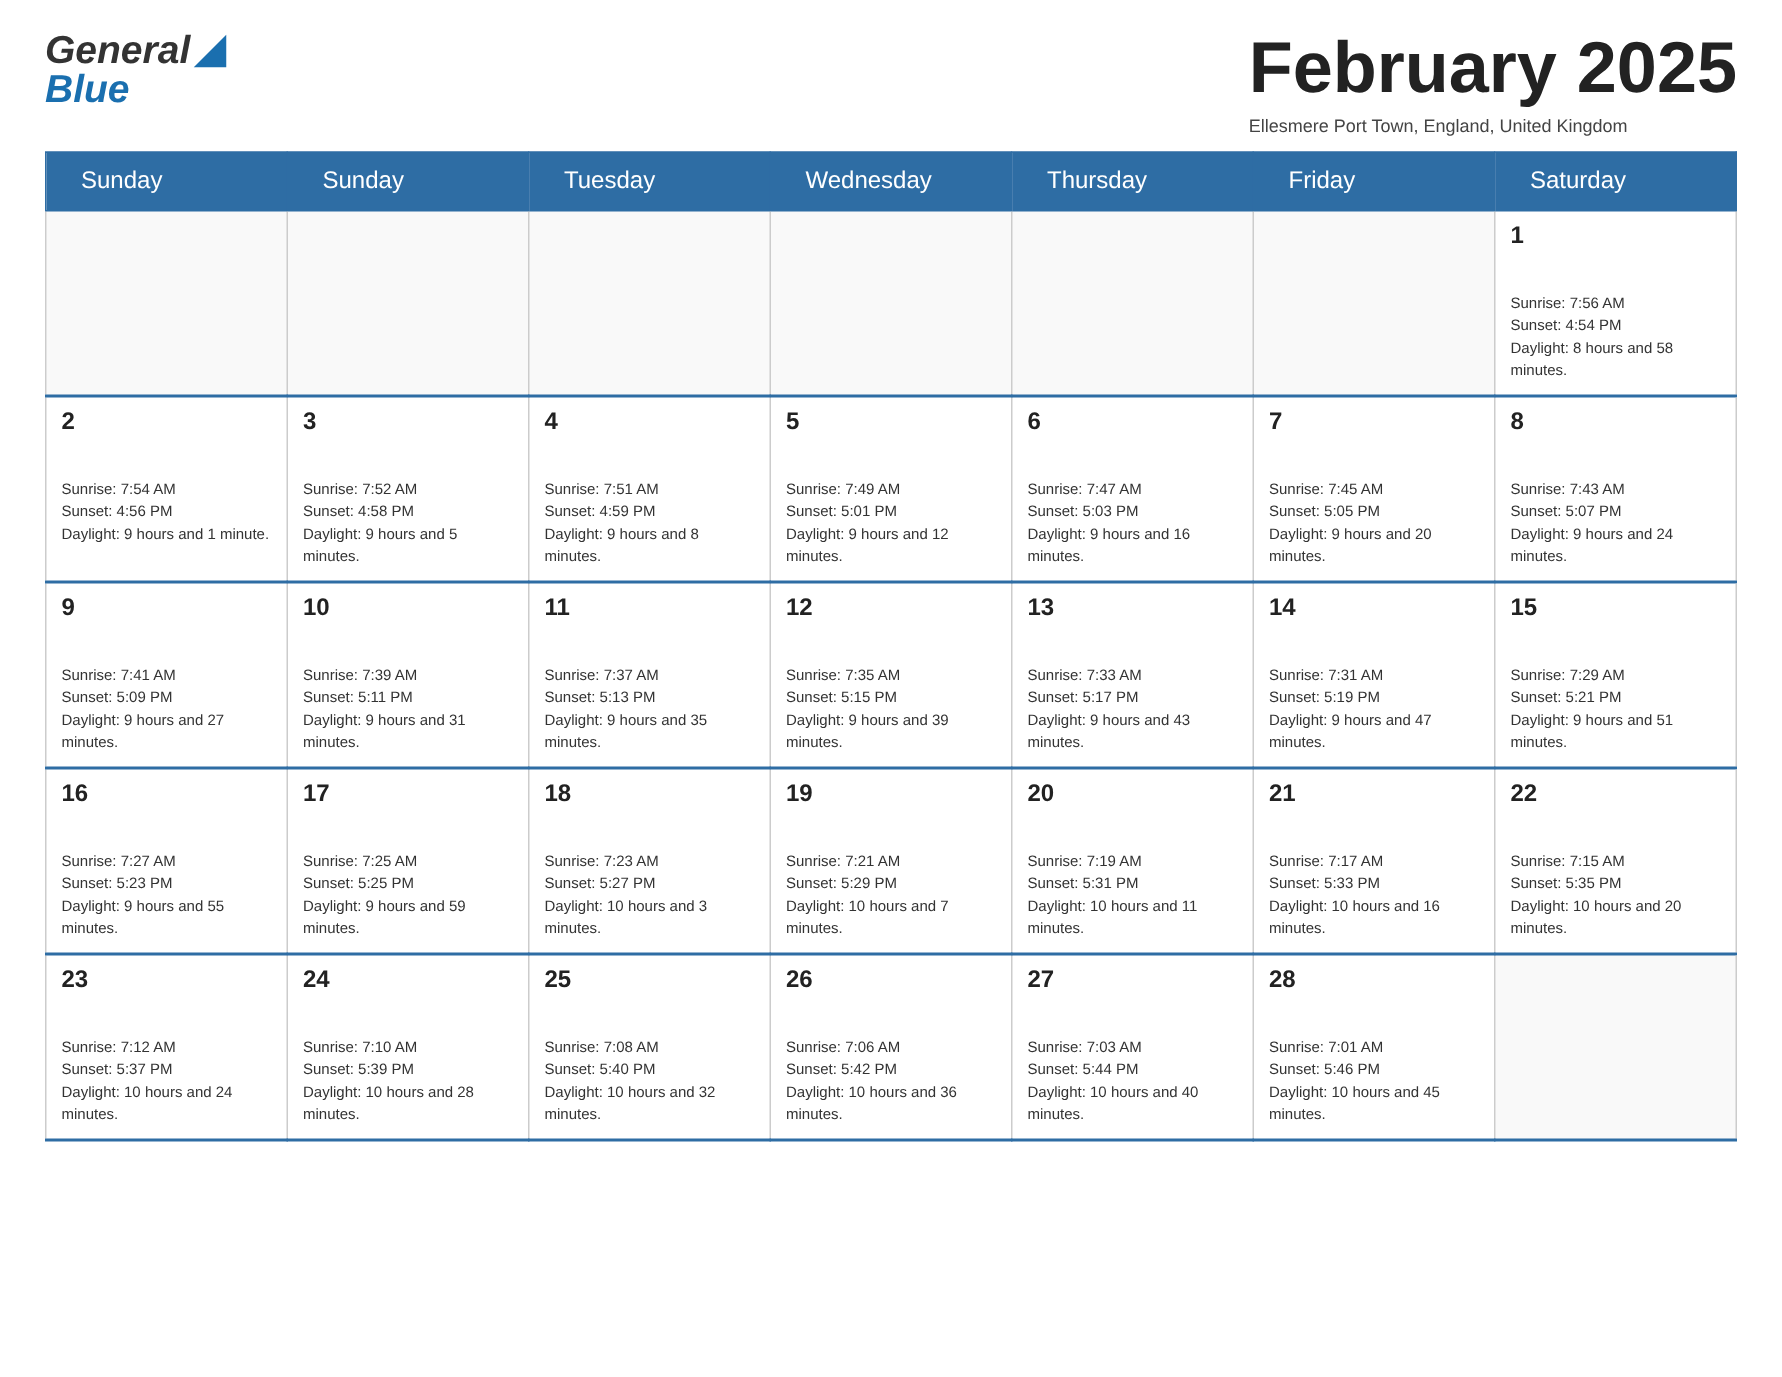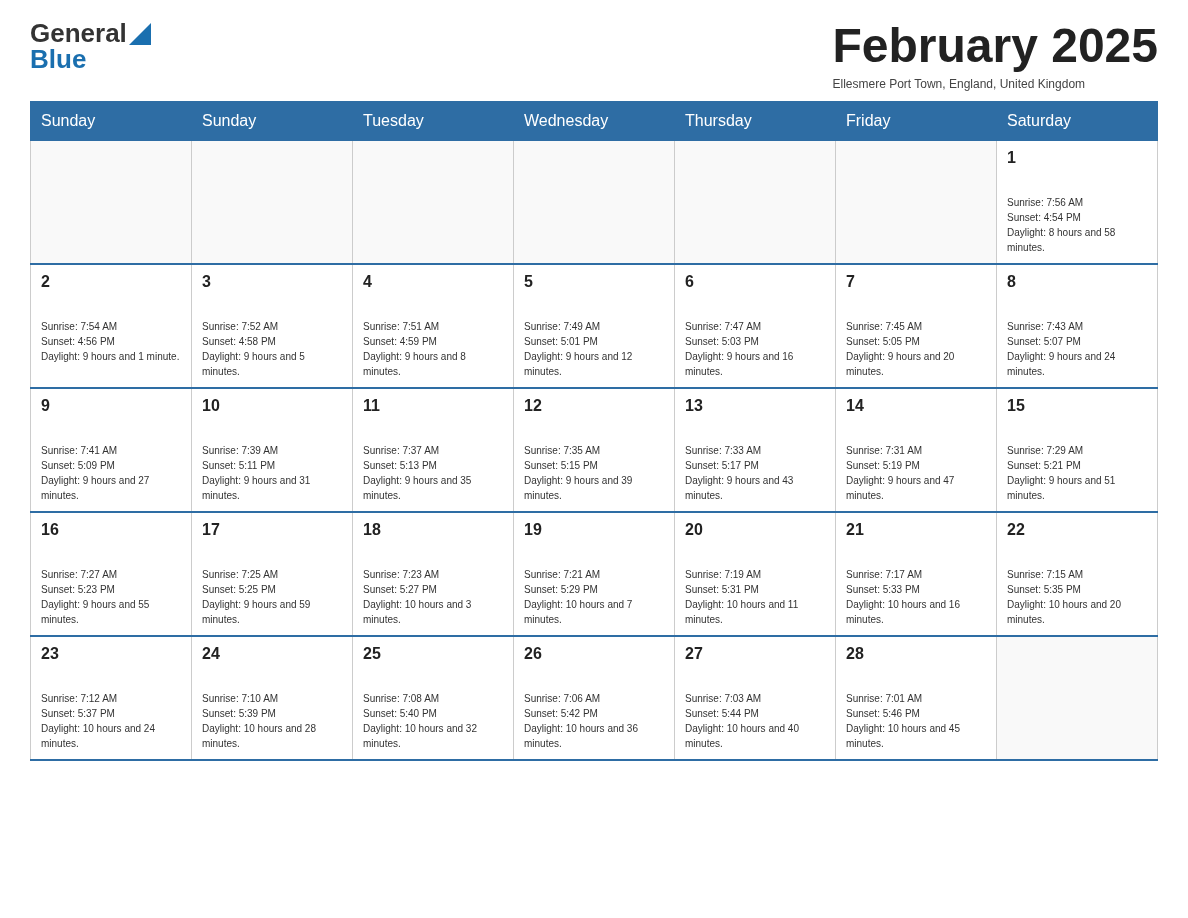--- a/index.html
+++ b/index.html
@@ -47,21 +47,21 @@
     .calendar {
       width: 100%;
       border-collapse: collapse;
       margin-top: 10px;
     }
     .calendar thead tr th {
       background-color: #2e6da4;
       color: #fff;
       font-size: 16px;
       font-weight: normal;
-      padding: 10px 10px;
+      padding: 10px 23px;
       text-align: left;
       border: 1px solid #2e6da4;
     }
     .calendar tbody tr td {
       border: 1px solid #ccc;
       vertical-align: top;
       padding: 8px 10px;
       width: 14.28%;
       min-height: 100px;
       font-size: 13px;
@@ -85,21 +85,21 @@
     }
     .empty-cell {
       background: #f9f9f9;
     }
   </style>
 </head>
 <body>
 
 <div class="header">
   <div class="logo">
-    <div style="display:flex; flex-direction:column; line-height:1;">
+    <div style="display:flex; flex-direction:column; line-height:1;font-style:italic;">
       <div style="display:flex; align-items:center;">
         <span class="logo-text-general">General</span>
         <svg width="22" height="22" viewBox="0 0 22 22" style="margin-left:2px; margin-top:2px;">
           <polygon points="0,22 22,22 22,0" fill="#1a6faf"></polygon>
         </svg>
       </div>
       <span class="logo-text-blue">Blue</span>
     </div>
   </div>
   <div class="title-block">

